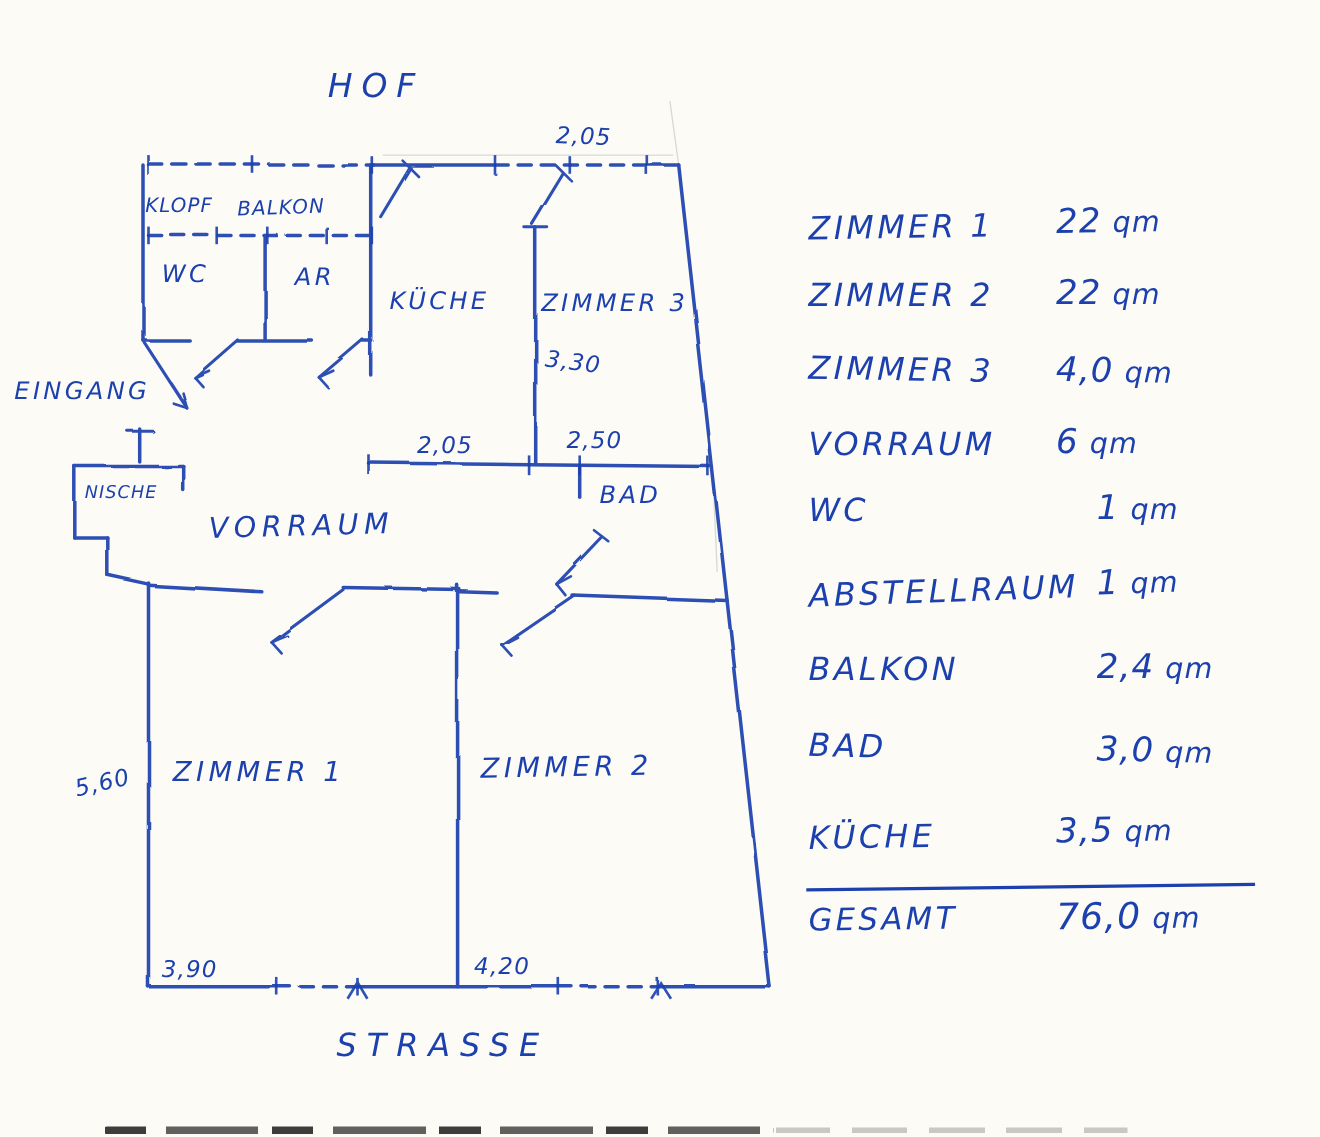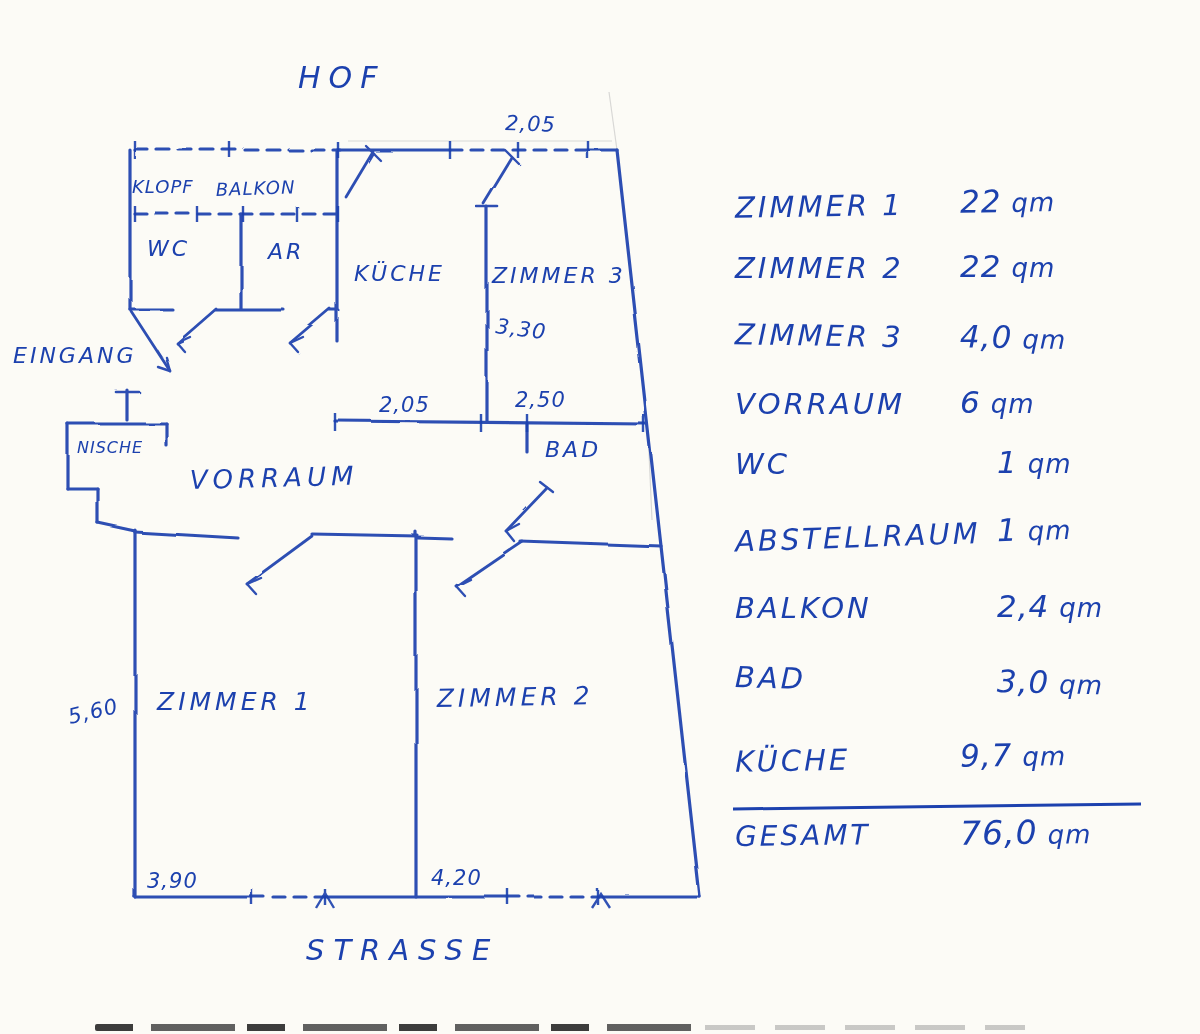--- a/index.html
+++ b/index.html
@@ -225,21 +225,21 @@
       <span class="avalue"><span>2,4</span><span class="aunit">qm</span></span>
     </div>
 
     <div class="arow r7 shift">
       <span class="alabel">BAD</span>
       <span class="avalue"><span>3,0</span><span class="aunit">qm</span></span>
     </div>
 
     <div class="arow r8">
       <span class="alabel">KÜCHE</span>
-      <span class="avalue"><span>9,7</span><span class="aunit">qm</span></span>
+      <span class="avalue"><span>3,5</span><span class="aunit">qm</span></span>
     </div>
 
     <div class="sum-line"></div>
 
     <div class="arow r9">
       <span class="alabel">GESAMT</span>
       <span class="avalue"><span>76,0</span><span class="aunit">qm</span></span>
     </div>
 
   </div>

